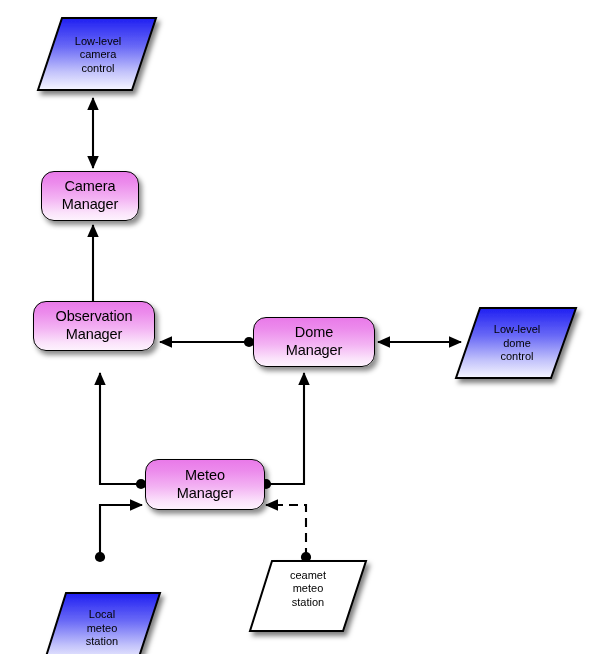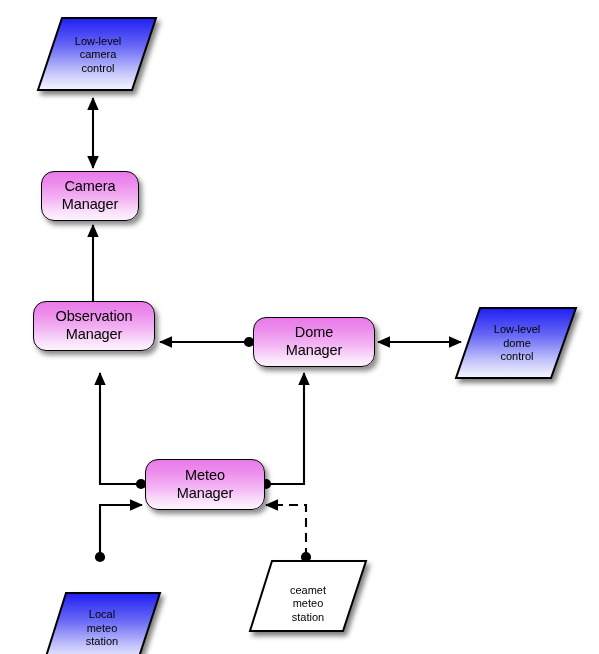--- a/index.html
+++ b/index.html
@@ -215,18 +215,18 @@
 
   <div class="node para-node" style="left:248px; top:559px; width:120px; height:76px;">
     <svg width="120" height="76" viewBox="0 0 120 76" xmlns="http://www.w3.org/2000/svg">
       <defs>
         <filter id="sh4" x="-40%" y="-40%" width="200%" height="200%">
           <feDropShadow dx="3" dy="4" stdDeviation="2.6" flood-color="#000000" flood-opacity="0.5"></feDropShadow>
         </filter>
       </defs>
       <polygon points="24,2 118,2 95,72 2,72" fill="#ffffff" stroke="#000000" stroke-width="2" filter="url(#sh4)"></polygon>
     </svg>
-    <div class="para-label" style="left:10px; top:18px; width:100px; height:54px;">ceamet
+    <div class="para-label" style="left:10px; top:3px; width:100px; height:54px;">ceamet
 meteo
 station</div>
   </div>
 
 </div>
 
 </body></html>

